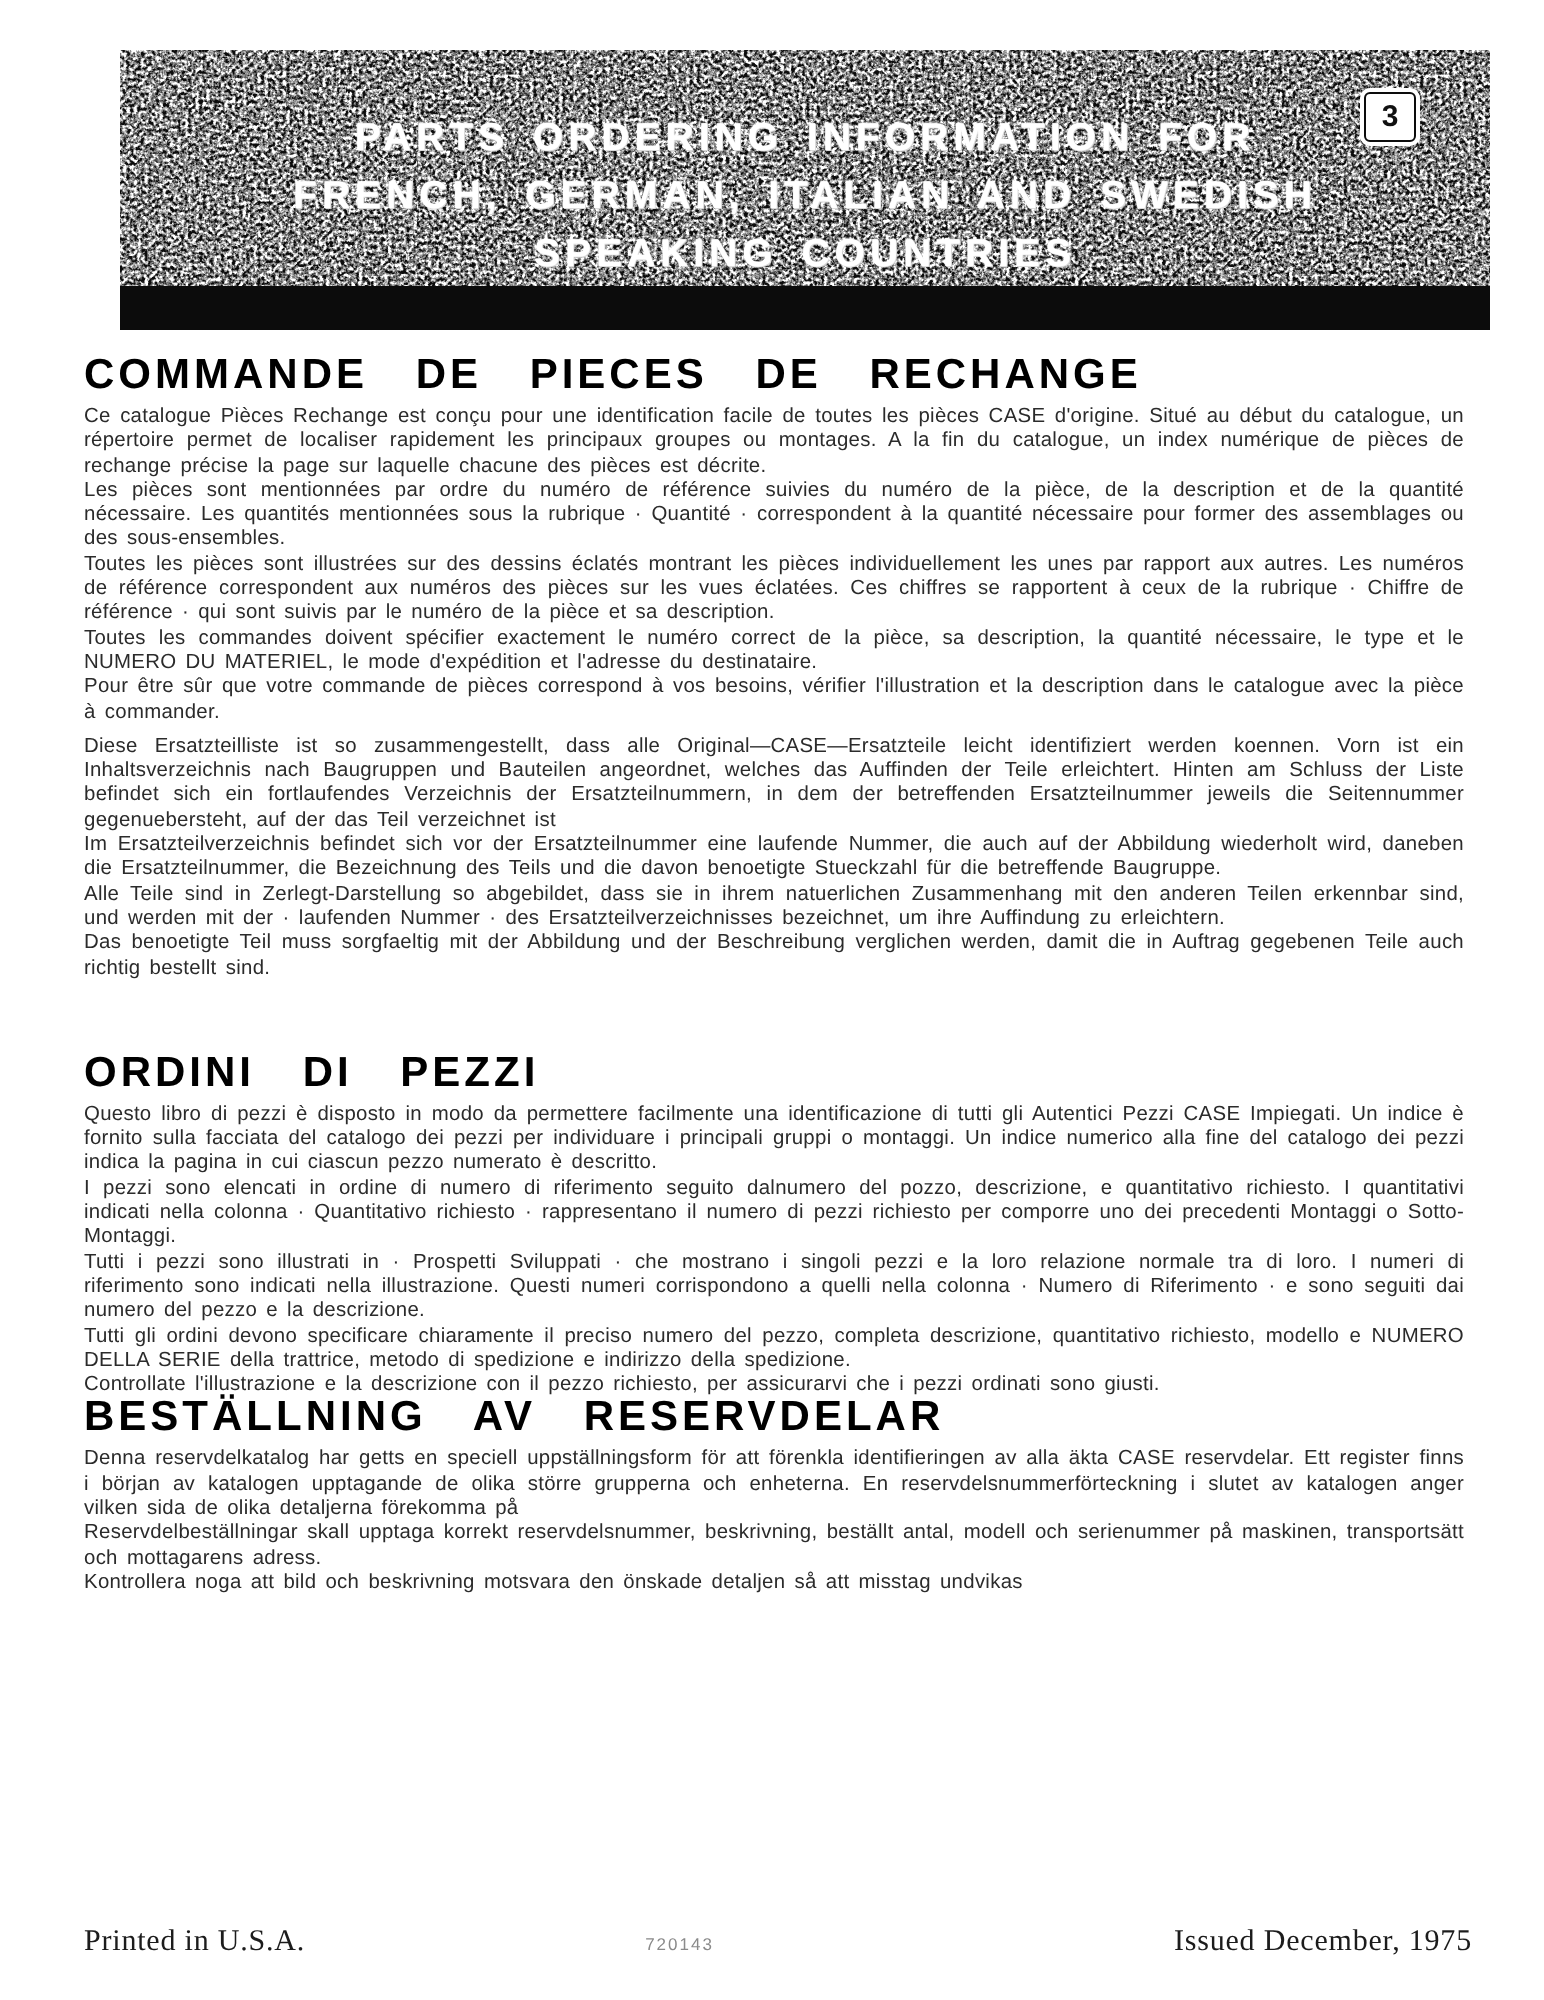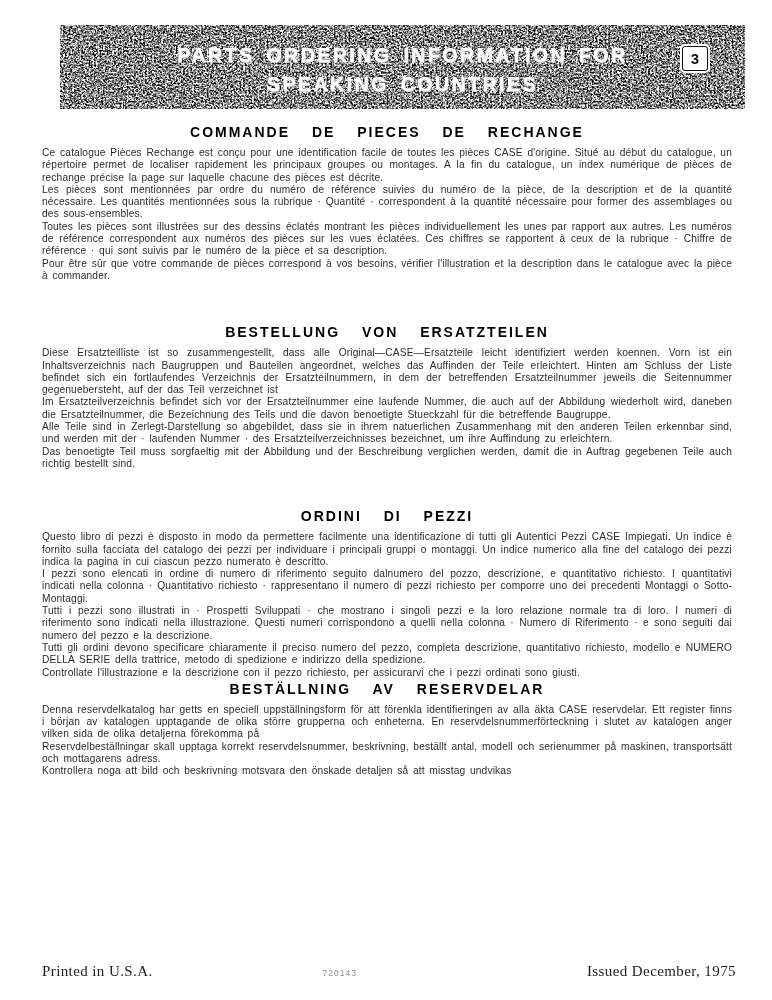--- a/index.html
+++ b/index.html
@@ -9,21 +9,21 @@
     font-family: "Liberation Sans", sans-serif;
     color: #262626;
     overflow: hidden;
   }
   .page { position: relative; width: 772px; height: 1000px; background: #fff; }
 
   
   .banner {
     position: relative;
     margin: 25px 27px 0 60px;
-    width: 685px; height: 84px;
+    width: 685px; height: 140px;
     background: #0c0c0c;
     overflow: hidden;
   }
   .banner svg.noise { position: absolute; inset: 0; display: block; }
   .banner-text {
     position: relative; z-index: 2;
     height: 100%;
     display: flex; flex-direction: column;
     align-items: center; justify-content: center;
     gap: 6px;
@@ -47,24 +47,23 @@
     border: 1.5px solid #0c0c0c;
     border-radius: 3px;
     display: flex; align-items: center; justify-content: center;
     color: #111; font-weight: bold; font-size: 15px;
     box-shadow: 0 0 0 2px #ffffff;
   }
 
   
   .content { margin: 0 40px 0 42px; }
   .sec-heading {
-    text-align: center;
     color: #000;
     font-weight: bold;
-    font-size: 14px;
+    font-size: 21px;
     letter-spacing: 2px;
     word-spacing: 16px;
     line-height: 20px;
   }
   .h-fr { margin-top: 13px; }
   .h-de { margin-top: 40px; }
   .h-it { margin-top: 36px; }
   .h-sv { }
   .sec-text { margin-top: 5px; }
   .sec-text p {
@@ -107,36 +106,37 @@
         <filter id="speck" x="0" y="0" width="100%" height="100%">
           <feTurbulence type="fractalNoise" baseFrequency="0.55" numOctaves="3" seed="11" stitchTiles="stitch"></feTurbulence>
           <feColorMatrix type="matrix" values="0 0 0 0 1  0 0 0 0 1  0 0 0 0 1  1.6 1.6 1.6 0 -1.9"></feColorMatrix>
         </filter>
       </defs>
       <rect width="100%" height="100%" fill="#0c0c0c"></rect>
       <rect width="100%" height="100%" filter="url(#speck)"></rect>
     </svg>
     <div class="banner-text">
       <div class="banner-line">PARTS ORDERING INFORMATION FOR</div>
+      <div class="banner-line">FRENCH, GERMAN, ITALIAN AND SWEDISH</div>
       <div class="banner-line">SPEAKING COUNTRIES</div>
     </div>
     <div class="page-badge">3</div>
   </div>
 
   <div class="content">
 
     <div class="sec-heading h-fr">COMMANDE DE PIECES DE RECHANGE</div>
     <div class="sec-text">
       <p>Ce catalogue Pièces Rechange est conçu pour une identification facile de toutes les pièces CASE d'origine. Situé au début du catalogue, un répertoire permet de localiser rapidement les principaux groupes ou montages. A la fin du catalogue, un index numérique de pièces de rechange précise la page sur laquelle chacune des pièces est décrite.</p>
       <p>Les pièces sont mentionnées par ordre du numéro de référence suivies du numéro de la pièce, de la description et de la quantité nécessaire. Les quantités mentionnées sous la rubrique · Quantité · correspondent à la quantité nécessaire pour former des assemblages ou des sous-ensembles.</p>
       <p>Toutes les pièces sont illustrées sur des dessins éclatés montrant les pièces individuellement les unes par rapport aux autres. Les numéros de référence correspondent aux numéros des pièces sur les vues éclatées. Ces chiffres se rapportent à ceux de la rubrique · Chiffre de référence · qui sont suivis par le numéro de la pièce et sa description.</p>
+      <p>Toutes les commandes doivent spécifier exactement le numéro correct de la pièce, sa description, la quantité nécessaire, le type et le NUMERO DU MATERIEL, le mode d'expédition et l'adresse du destinataire.</p>
       <p>Pour être sûr que votre commande de pièces correspond à vos besoins, vérifier l'illustration et la description dans le catalogue avec la pièce à commander.</p>
     </div>
 
-    <div class="sec-heading h-de">BESTELLUNG VON ERSATZTEILEN</div>
     <div class="sec-text">
       <p>Diese Ersatzteilliste ist so zusammengestellt, dass alle Original—CASE—Ersatzteile leicht identifiziert werden koennen. Vorn ist ein Inhaltsverzeichnis nach Baugruppen und Bauteilen angeordnet, welches das Auffinden der Teile erleichtert. Hinten am Schluss der Liste befindet sich ein fortlaufendes Verzeichnis der Ersatzteilnummern, in dem der betreffenden Ersatzteilnummer jeweils die Seitennummer gegenuebersteht, auf der das Teil verzeichnet ist</p>
       <p>Im Ersatzteilverzeichnis befindet sich vor der Ersatzteilnummer eine laufende Nummer, die auch auf der Abbildung wiederholt wird, daneben die Ersatzteilnummer, die Bezeichnung des Teils und die davon benoetigte Stueckzahl für die betreffende Baugruppe.</p>
       <p>Alle Teile sind in Zerlegt-Darstellung so abgebildet, dass sie in ihrem natuerlichen Zusammenhang mit den anderen Teilen erkennbar sind, und werden mit der · laufenden Nummer · des Ersatzteilverzeichnisses bezeichnet, um ihre Auffindung zu erleichtern.</p>
       <p>Das benoetigte Teil muss sorgfaeltig mit der Abbildung und der Beschreibung verglichen werden, damit die in Auftrag gegebenen Teile auch richtig bestellt sind.</p>
     </div>
 
     <div class="sec-heading h-it">ORDINI DI PEZZI</div>
     <div class="sec-text">
       <p>Questo libro di pezzi è disposto in modo da permettere facilmente una identificazione di tutti gli Autentici Pezzi CASE Impiegati. Un indice è fornito sulla facciata del catalogo dei pezzi per individuare i principali gruppi o montaggi. Un indice numerico alla fine del catalogo dei pezzi indica la pagina in cui ciascun pezzo numerato è descritto.</p>

